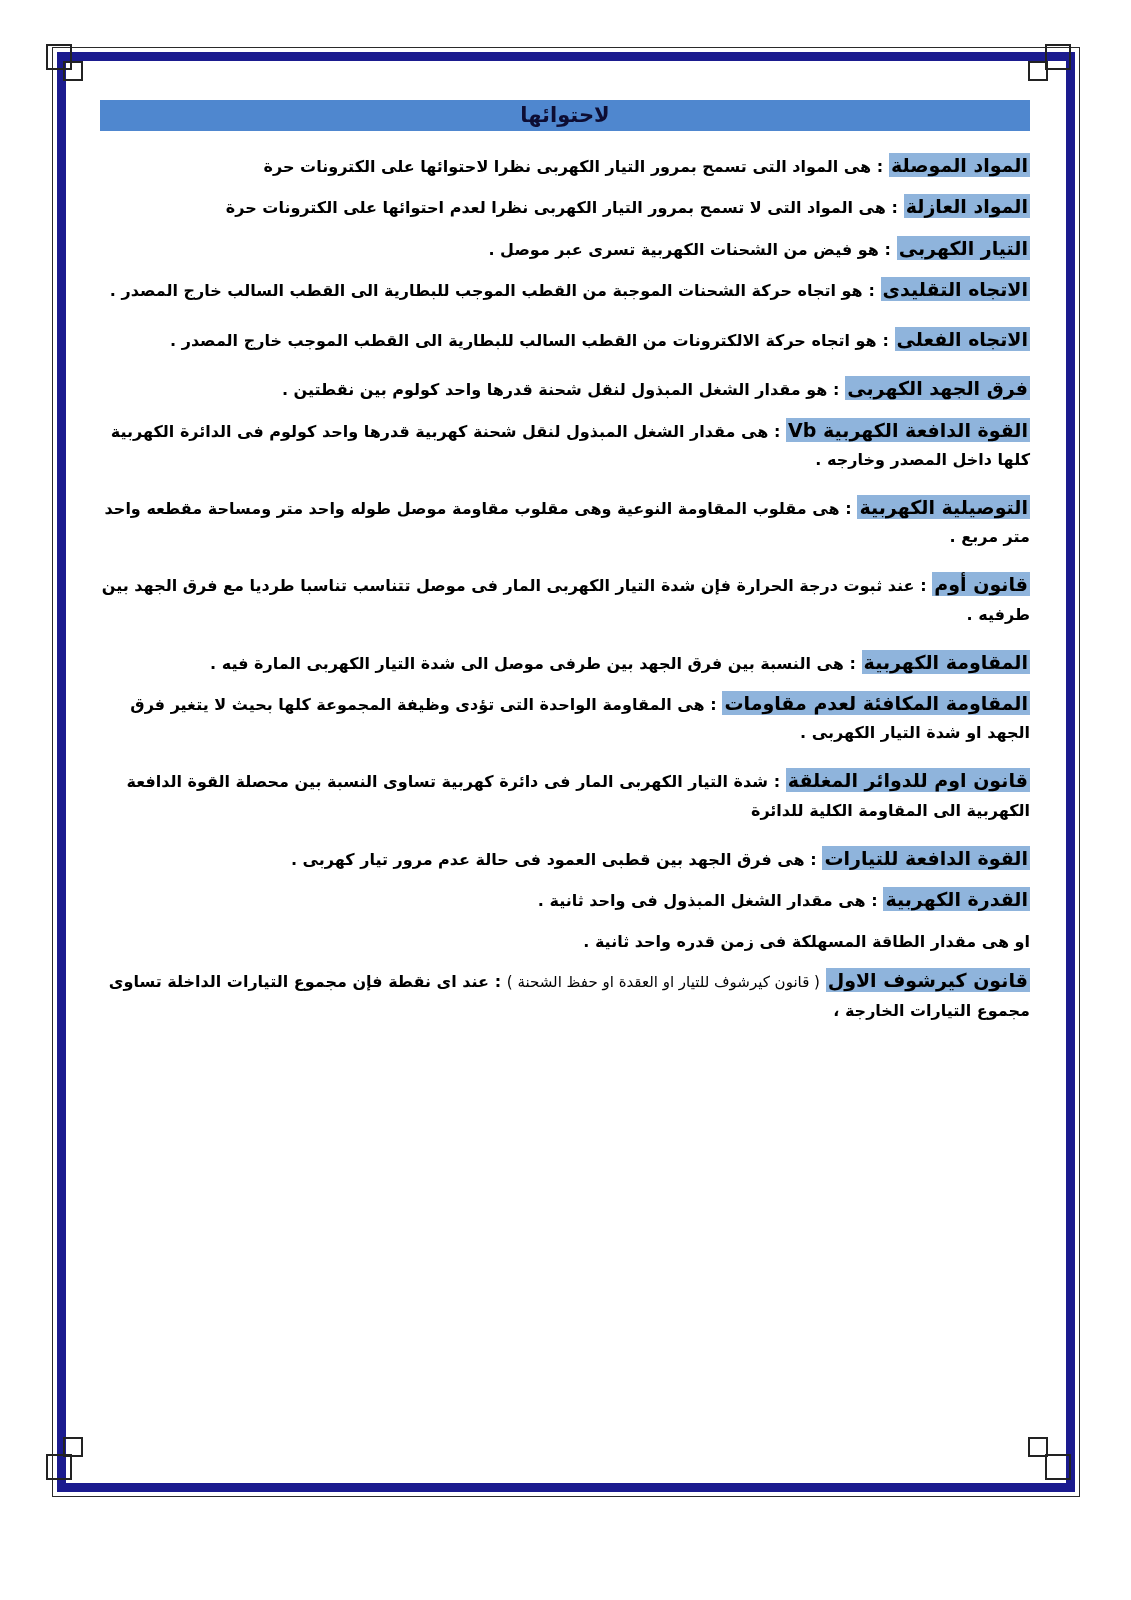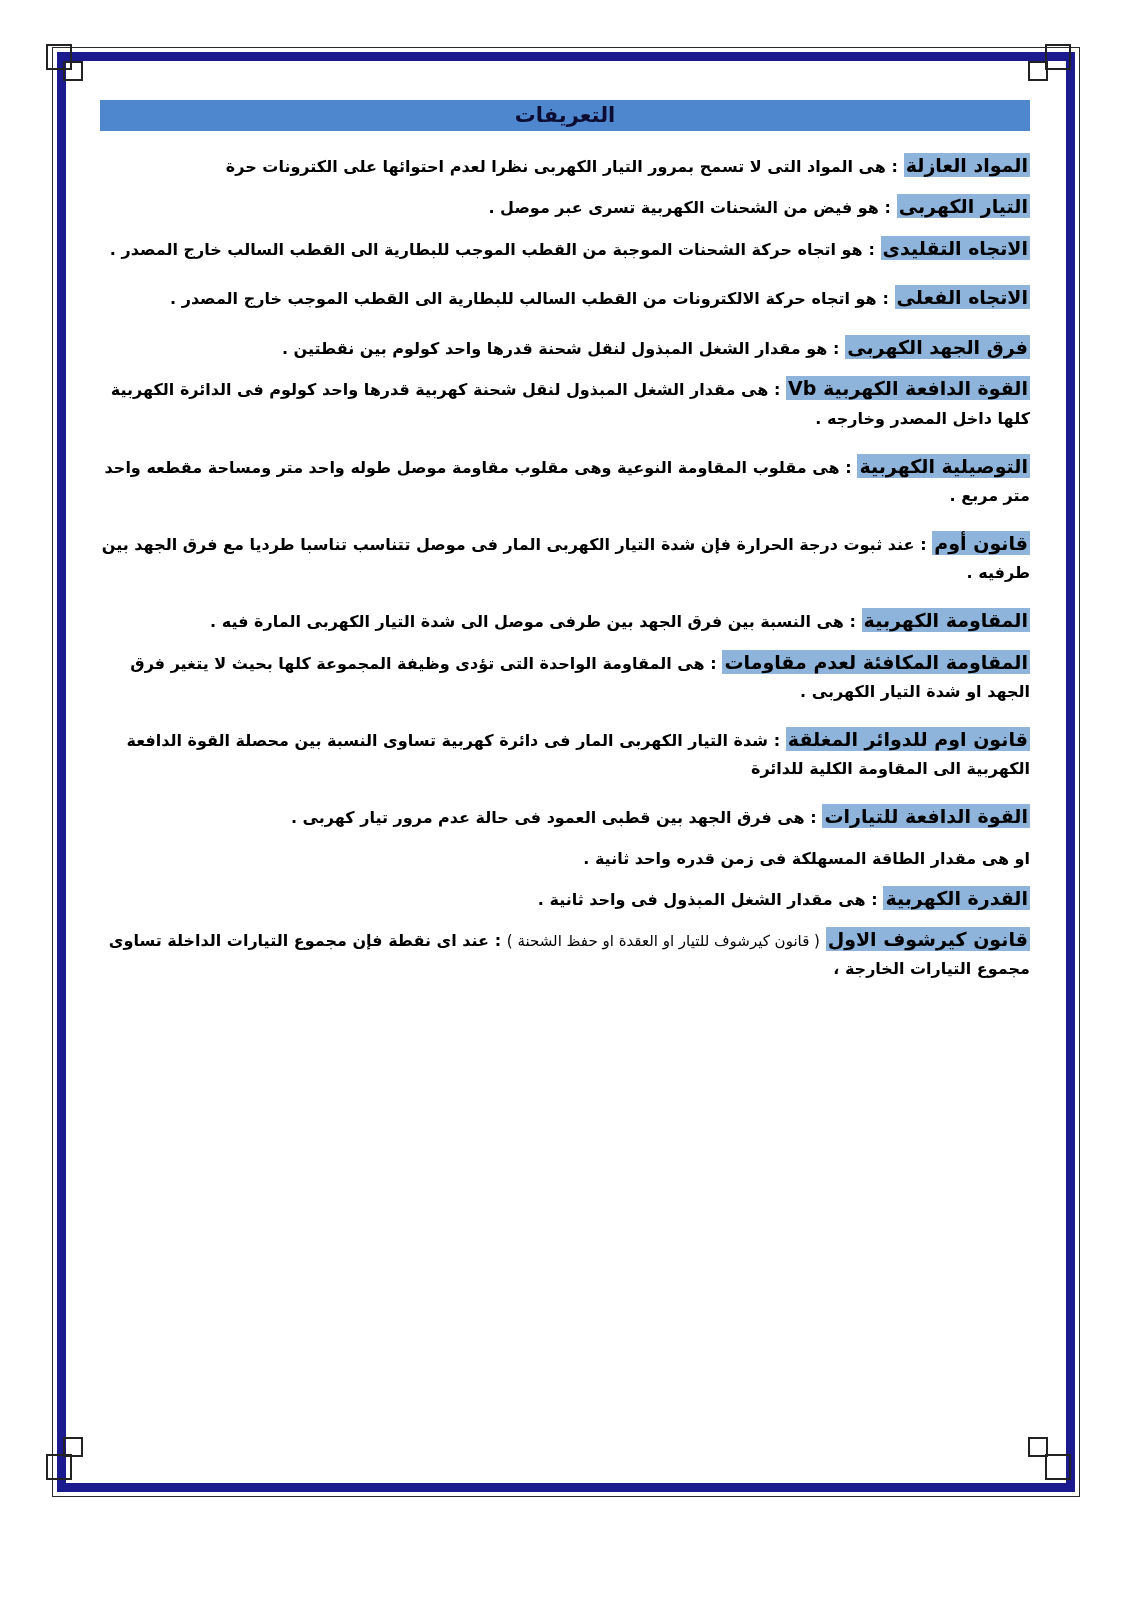--- a/index.html
+++ b/index.html
@@ -157,35 +157,36 @@
   <div class="handle h-tr-a"></div>
   <div class="handle inner h-tr-b"></div>
   <div class="handle h-bl-a"></div>
   <div class="handle inner h-bl-b"></div>
   <div class="handle h-br-a"></div>
   <div class="handle inner h-br-b"></div>
 
   <div class="content">
 
     <div class="title-banner">
-      <span class="title-text">التعريفات</span>
+      <span class="title-text">لاحتوائها</span>
     </div>
 
     <div class="defs" id="definitions-list">
+        <div class="def-row"><span class="term">المواد الموصلة</span> <span class="body-txt">:</span> <span class="body-txt">هى المواد التى تسمح بمرور التيار الكهربى نظرا لاحتوائها على الكترونات حرة</span></div>
         <div class="def-row"><span class="term">المواد العازلة</span> <span class="body-txt">:</span> <span class="body-txt">هى المواد التى لا تسمح بمرور التيار الكهربى نظرا لعدم احتوائها على الكترونات حرة</span></div>
         <div class="def-row"><span class="term">التيار الكهربى</span> <span class="body-txt">:</span> <span class="body-txt">هو فيض من الشحنات الكهربية تسرى عبر موصل .</span></div>
         <div class="def-row loose"><span class="term">الاتجاه التقليدى</span> <span class="body-txt">:</span> <span class="body-txt">هو اتجاه حركة الشحنات الموجبة من القطب الموجب للبطارية الى القطب السالب خارج المصدر .</span></div>
         <div class="def-row loose"><span class="term">الاتجاه الفعلى</span> <span class="body-txt">:</span> <span class="body-txt">هو اتجاه حركة الالكترونات من القطب السالب للبطارية الى القطب الموجب خارج المصدر .</span></div>
         <div class="def-row"><span class="term">فرق الجهد الكهربى</span> <span class="body-txt">:</span> <span class="body-txt">هو مقدار الشغل المبذول لنقل شحنة قدرها واحد كولوم بين نقطتين .</span></div>
         <div class="def-row loose"><span class="term">القوة الدافعة الكهربية Vb</span> <span class="body-txt">:</span> <span class="body-txt">هى مقدار الشغل المبذول لنقل شحنة كهربية قدرها واحد كولوم فى الدائرة الكهربية كلها داخل المصدر وخارجه .</span></div>
         <div class="def-row loose"><span class="term">التوصيلية الكهربية</span> <span class="body-txt">:</span> <span class="body-txt">هى مقلوب المقاومة النوعية وهى مقلوب مقاومة موصل طوله واحد متر ومساحة مقطعه واحد متر مربع .</span></div>
         <div class="def-row loose"><span class="term">قانون أوم</span> <span class="body-txt">:</span> <span class="body-txt">عند ثبوت درجة الحرارة فإن شدة التيار الكهربى المار فى موصل  تتناسب تناسبا طرديا مع فرق الجهد بين طرفيه .</span></div>
         <div class="def-row"><span class="term">المقاومة الكهربية</span> <span class="body-txt">:</span> <span class="body-txt">هى النسبة بين فرق الجهد بين طرفى موصل الى شدة التيار الكهربى المارة فيه .</span></div>
         <div class="def-row loose"><span class="term">المقاومة المكافئة لعدم مقاومات</span> <span class="body-txt">:</span> <span class="body-txt">هى المقاومة الواحدة التى تؤدى وظيفة المجموعة كلها بحيث لا يتغير فرق الجهد او شدة التيار الكهربى .</span></div>
         <div class="def-row loose"><span class="term">قانون اوم للدوائر المغلقة</span> <span class="body-txt">:</span> <span class="body-txt">شدة التيار الكهربى المار فى دائرة كهربية تساوى النسبة بين محصلة القوة الدافعة الكهربية الى المقاومة الكلية للدائرة</span></div>
         <div class="def-row"><span class="term">القوة الدافعة للتيارات</span> <span class="body-txt">:</span> <span class="body-txt">هى فرق الجهد بين قطبى العمود فى حالة عدم مرور تيار كهربى .</span></div>
+        <div class="def-row"><span class="term">القدرة الكهربية</span> <span class="body-txt">:</span> <span class="body-txt">هى مقدار الشغل المبذول فى واحد ثانية .</span></div>
         <div class="def-row"><span class="body-txt">او هى مقدار الطاقة المسهلكة فى زمن قدره واحد ثانية .</span></div>
-        <div class="def-row"><span class="term">القدرة الكهربية</span> <span class="body-txt">:</span> <span class="body-txt">هى مقدار الشغل المبذول فى واحد ثانية .</span></div>
         <div class="def-row loose"><span class="term">قانون كيرشوف الاول</span> <span class="paren">( قانون كيرشوف للتيار او العقدة او حفظ الشحنة  )</span> <span class="body-txt">:</span> <span class="body-txt">عند اى نقطة فإن مجموع التيارات الداخلة تساوى مجموع التيارات الخارجة ،</span></div>
       </div>
 
   </div>
 </div>
 
 </body></html>

